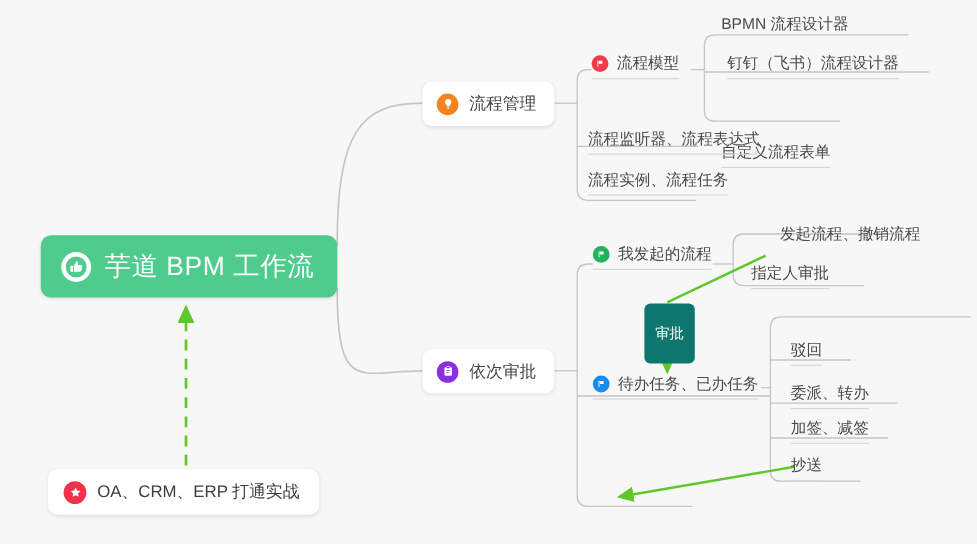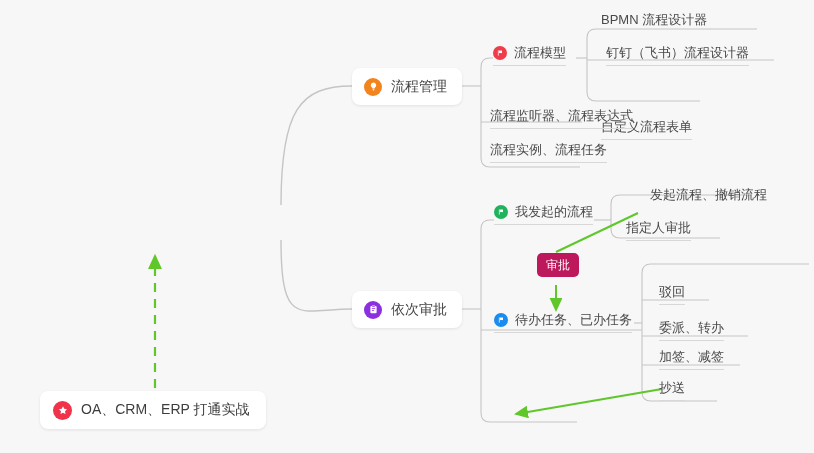--- a/index.html
+++ b/index.html
@@ -84,25 +84,25 @@
     font-size:13px;
     color:#4a4a4a;
     white-space:nowrap;
     padding-bottom:4px;
     line-height:16px;
   }
 
   
   .tag-green{
     position:absolute;
-    background:#be185d;
+    background:#0f766e;
     color:#ffffff;
     font-size:12px;
     border-radius:5px;
-    padding:5px 9px;
+    padding:18px 9px;
     white-space:nowrap;
     line-height:14px;
   }
 
   
   .callout-node{
     position:absolute;
     left:40px;top:391px;
     height:38px;
     background:#ffffff;
@@ -168,20 +168,30 @@
     <path d="M642,392 q0,9 9,9 L717,401" stroke="#c5c5c5" stroke-width="1.1" fill="none"></path>
 
     <path d="M638,213 L556,252" stroke="#5fc72a" stroke-width="2" fill="none"></path>
     <path d="M556,285 L556,310" stroke="#5fc72a" stroke-width="2" fill="none" marker-end="url(#arrow-green)"></path>
 
     <path d="M662,389 L516,414" stroke="#5fc72a" stroke-width="2" fill="none" marker-end="url(#arrow-green)"></path>
 
     <path d="M155,388 L155,256" stroke="#5fc72a" stroke-width="2.2" fill="none" stroke-dasharray="9 7" marker-end="url(#arrow-green-up)"></path>
   </svg>
 
+  <div class="root-node">
+    <span class="thumb-icon">
+      <svg width="19" height="19" viewBox="0 0 24 24" aria-hidden="true">
+        <circle cx="12" cy="12" r="11" fill="#4ecb8d"></circle>
+        <path d="M9.6 10.6 L12.1 6.3 c.9-.5 1.9.1 1.9 1.1 v2.6 h3.1 c.9 0 1.5.8 1.3 1.6 l-1 4.2 c-.2.7-.8 1.2-1.5 1.2 H9.6 z" fill="#ffffff"></path>
+        <rect x="5.9" y="10.6" width="2.9" height="6.4" rx=".7" fill="#ffffff"></rect>
+      </svg>
+    </span>
+    <span class="root-label">芋道 BPM 工作流</span>
+  </div>
 
   <div class="branch-node" style="left:352px;top:68px;">
     <span class="round-icon" style="background:#f2831d;">
       <svg width="11" height="11" viewBox="0 0 24 24" aria-hidden="true">
         <path d="M12 3.2 a6 6 0 0 0-3.4 10.9 c.6.5.9 1.1.9 1.8 v.6 h5 v-.6 c0-.7.3-1.3.9-1.8 A6 6 0 0 0 12 3.2 z" fill="#ffffff"></path>
         <rect x="9.8" y="17.4" width="4.4" height="1.5" rx=".7" fill="#ffffff"></rect>
         <rect x="10.4" y="19.6" width="3.2" height="1.3" rx=".6" fill="#ffffff"></rect>
       </svg>
     </span>
     <span class="branch-label">流程管理</span>

